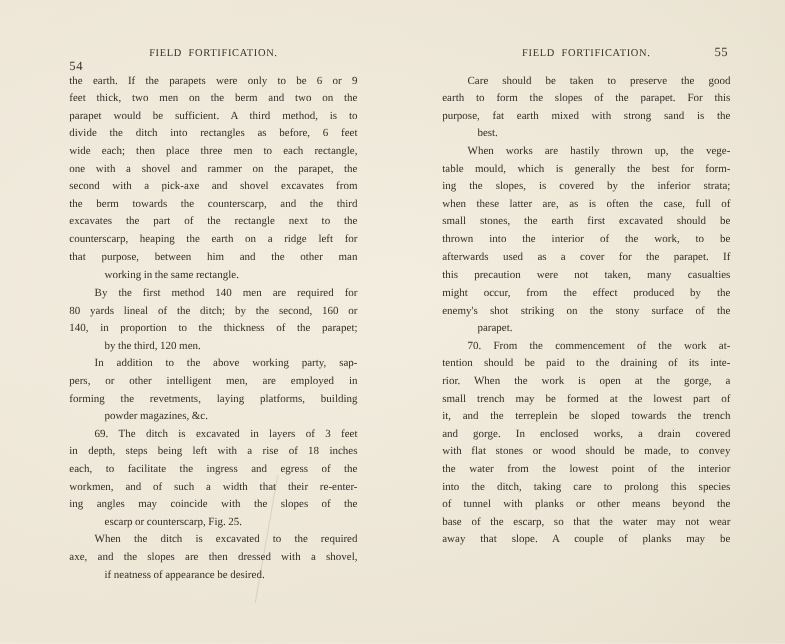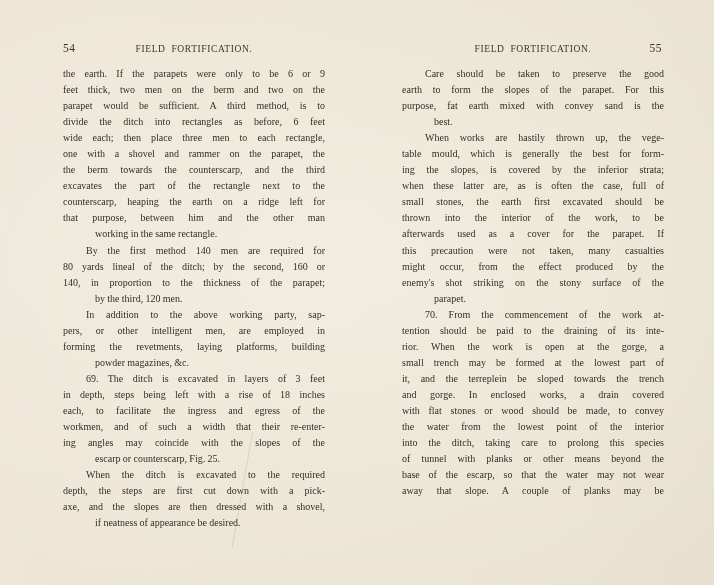--- a/index.html
+++ b/index.html
@@ -32,21 +32,21 @@
     text-align: center;
     color: #3a342c;
   }
   .folio {
     position: absolute;
     top: -2px;
     font-size: 11.5px;
     letter-spacing: 0.5px;
     word-spacing: 0;
   }
-  .folio-left  { left: 0; }
+  .folio-left  { left: 0; margin-top: 13px; }
   .folio-right { right: 2px; text-align: center; }
 
   .text-block {
     margin-top: 2px;
     font-size: 10px;
     line-height: 16.05px;
     word-spacing: -0.2px;
     color: #332e27;
   }
   .line {
@@ -79,20 +79,21 @@
       <span>FIELD FORTIFICATION.</span>
     </div>
     <div class="text-block">
         <div class="paragraph">
           <div class="line">the earth.  If the parapets were only to be 6 or 9</div>
           <div class="line">feet thick, two men on the berm and two on the</div>
           <div class="line">parapet would be sufficient.  A third method, is to</div>
           <div class="line">divide the ditch into rectangles as before, 6 feet</div>
           <div class="line">wide each; then place three men to each rectangle,</div>
           <div class="line">one with a shovel and rammer on the parapet, the</div>
+          <div class="line">second with a pick-axe and shovel excavates from</div>
           <div class="line">the berm towards the counterscarp, and the third</div>
           <div class="line">excavates the part of the rectangle next to the</div>
           <div class="line">counterscarp, heaping the earth on a ridge left for</div>
           <div class="line">that purpose, between him and the other man</div>
           <div class="line para-end">working in the same rectangle.</div>
         </div>
         <div class="paragraph">
           <div class="line indented">By the first method 140 men are required for</div>
           <div class="line">80 yards lineal of the ditch; by the second, 160 or</div>
           <div class="line">140, in proportion to the thickness of the parapet;</div>
@@ -107,37 +108,36 @@
         <div class="paragraph">
           <div class="line indented">69. The ditch is excavated in layers of 3 feet</div>
           <div class="line">in depth, steps being left with a rise of 18 inches</div>
           <div class="line">each, to facilitate the ingress and egress of the</div>
           <div class="line">workmen, and of such a width that their re-enter-</div>
           <div class="line">ing angles may coincide with the slopes of the</div>
           <div class="line para-end">escarp or counterscarp, Fig. 25.</div>
         </div>
         <div class="paragraph">
           <div class="line indented">When the ditch is excavated to the required</div>
-          <div class="line">depth, the steps are first cut down with a pick-</div>
           <div class="line">axe, and the slopes are then dressed with a shovel,</div>
           <div class="line para-end">if neatness of appearance be desired.</div>
         </div>
       </div>
   </div>
 
   <div class="page right">
     <div class="running-head">
       <span>FIELD FORTIFICATION.</span>
       <span class="folio folio-right">55</span>
     </div>
     <div class="text-block">
         <div class="paragraph">
           <div class="line indented">Care should be taken to preserve the good</div>
           <div class="line">earth to form the slopes of the parapet.  For this</div>
-          <div class="line">purpose, fat earth mixed with convey sand is the</div>
+          <div class="line">purpose, fat earth mixed with strong sand is the</div>
           <div class="line para-end">best.</div>
         </div>
         <div class="paragraph">
           <div class="line indented">When works are hastily thrown up, the vege-</div>
           <div class="line">table mould, which is generally the best for form-</div>
           <div class="line">ing the slopes, is covered by the inferior strata;</div>
           <div class="line">when these latter are, as is often the case, full of</div>
           <div class="line">small stones, the earth first excavated should be</div>
           <div class="line">thrown into the interior of the work, to be</div>
           <div class="line">afterwards used as a cover for the parapet.  If</div>

